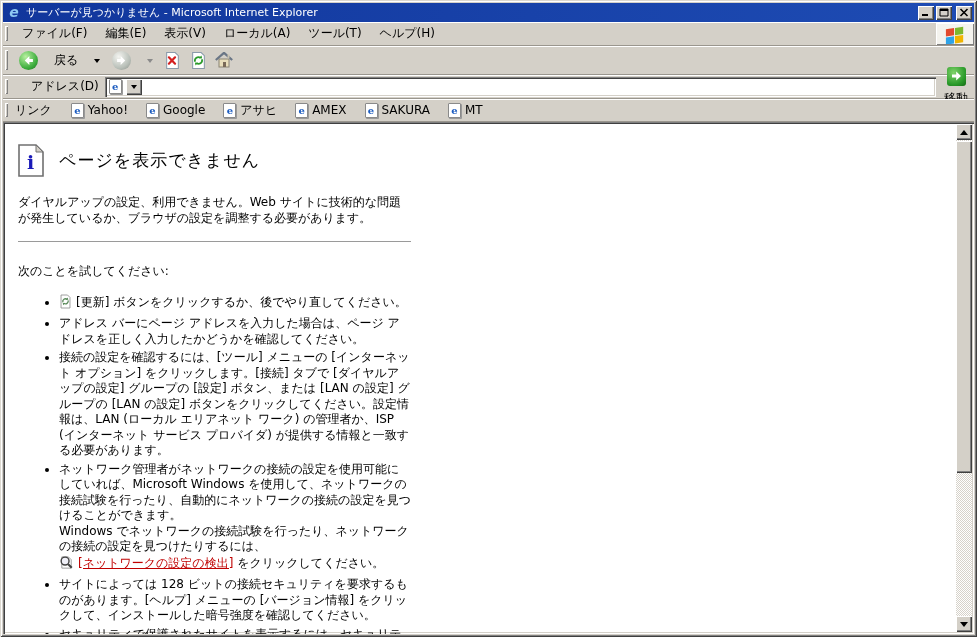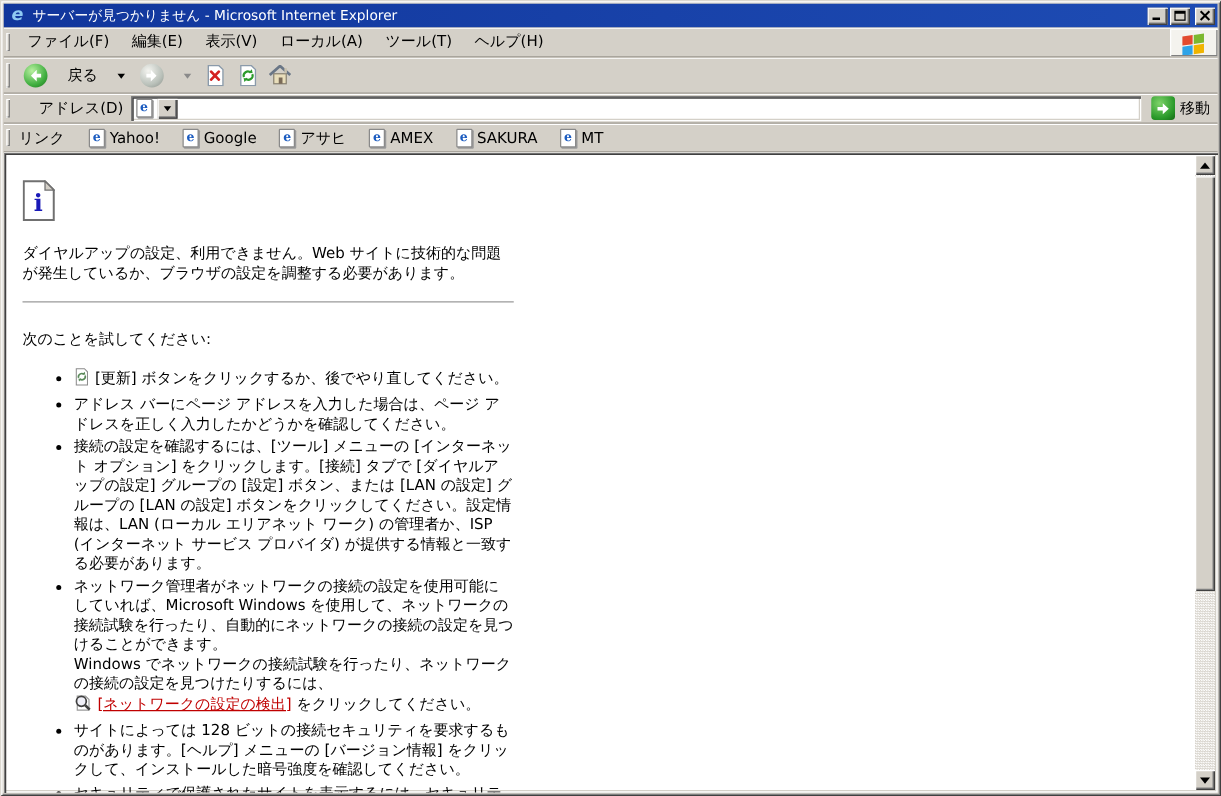--- a/index.html
+++ b/index.html
@@ -90,21 +90,21 @@
   .addr-input {
     flex: 1; border: none; outline: none; background: transparent;
     font: 12px "DejaVu Sans", sans-serif; height: 14px; padding: 0;
   }
   .combo-drop {
     width: 16px; height: 16px; margin: 0 2px 0 0;
     background: #d4d0c8;
     box-shadow: inset 1px 1px 0 #ffffff, inset -1px -1px 0 #404040, inset -2px -2px 0 #808080;
     display: flex; align-items: center; justify-content: center;
   }
-  .go-btn { display: flex; align-items: center; gap: 4px; padding: 0 6px 0 8px; }
+  .go-btn { display: flex; align-items: center; gap: 4px; padding: 0 6px 0 8px; flex-direction: column; }
   .go-icon {
     width: 19px; height: 19px; border-radius: 3px;
     background: radial-gradient(circle at 35% 30%, #7fd36a, #2a9a2a 65%, #156a15);
     display: flex; align-items: center; justify-content: center;
   }
   
   .links-label { margin: 0 10px 0 2px; }
   .link-item { display: flex; align-items: center; gap: 4px; padding: 1px 9px; cursor: default; }
   .page-e {
     width: 13px; height: 15px; background: #fff;
@@ -291,20 +291,21 @@
   </div>
 
   <div class="content">
     <div class="error-doc">
       <div class="err-head">
         <svg width="26" height="33" viewBox="0 0 26 33">
           <path d="M1 1 h17 l7 7 v24 h-24 z" fill="#fff" stroke="#707070" stroke-width="1.6"></path>
           <path d="M18 1 l7 7 h-7 z" fill="#d4d0c8" stroke="#707070"></path>
           <text x="9" y="25" font-family="DejaVu Serif, serif" font-size="19" font-weight="bold" fill="#1a1ab8">i</text>
         </svg>
+        <span class="err-title">ページを表示できません</span>
       </div>
       <p class="intro">ダイヤルアップの設定、利用できません。Web サイトに技術的な問題が発生しているか、ブラウザの設定を調整する必要があります。</p>
       <hr class="rule">
       <p class="try-heading">次のことを試してください:</p>
       <ul class="tips">
         <li>
           <span class="inline-icon">
             <svg width="13" height="15" viewBox="0 0 16 18">
               <path d="M2.5 1 h8 l3 3 v13 h-11 z" fill="#fff" stroke="#8a8a8a"></path>
               <path d="M4.8 10 a3.2 3.2 0 0 1 5.2-3.4 M11.2 7.6 a3.2 3.2 0 0 1 -5.2 3.4" fill="none" stroke="#5a8a5a" stroke-width="1.6"></path>

